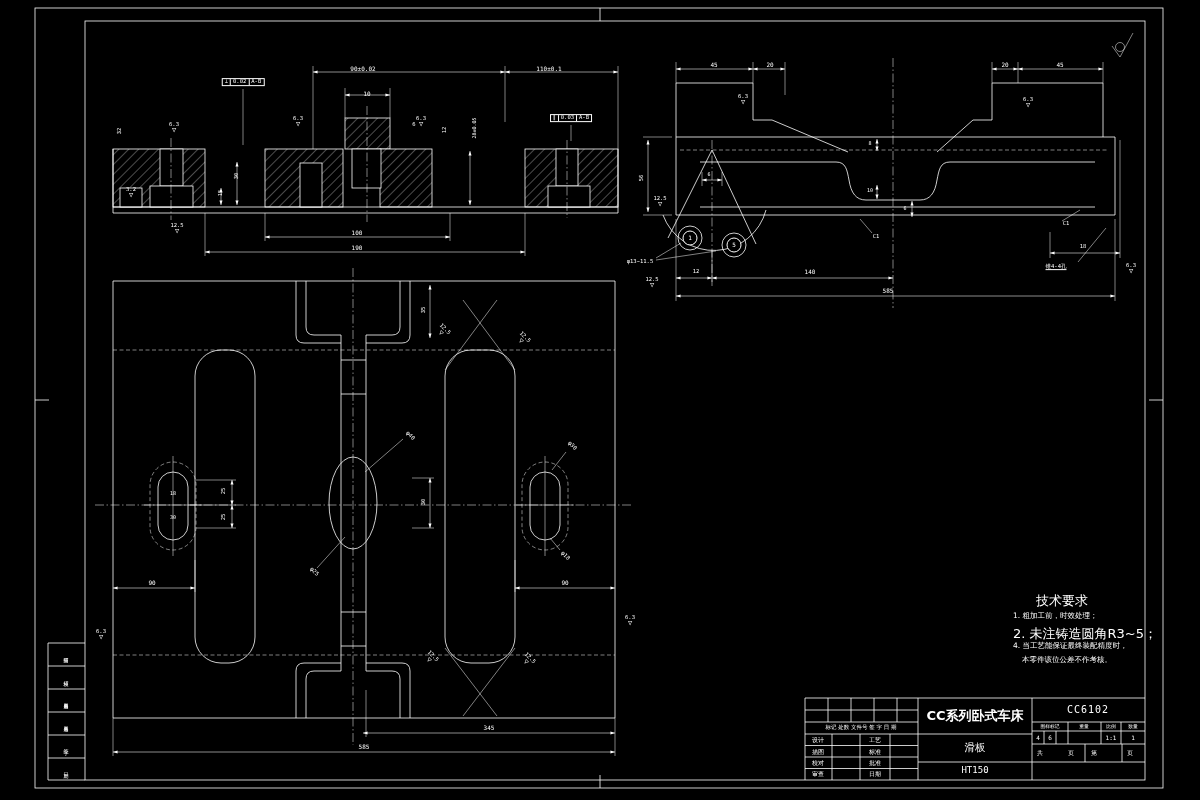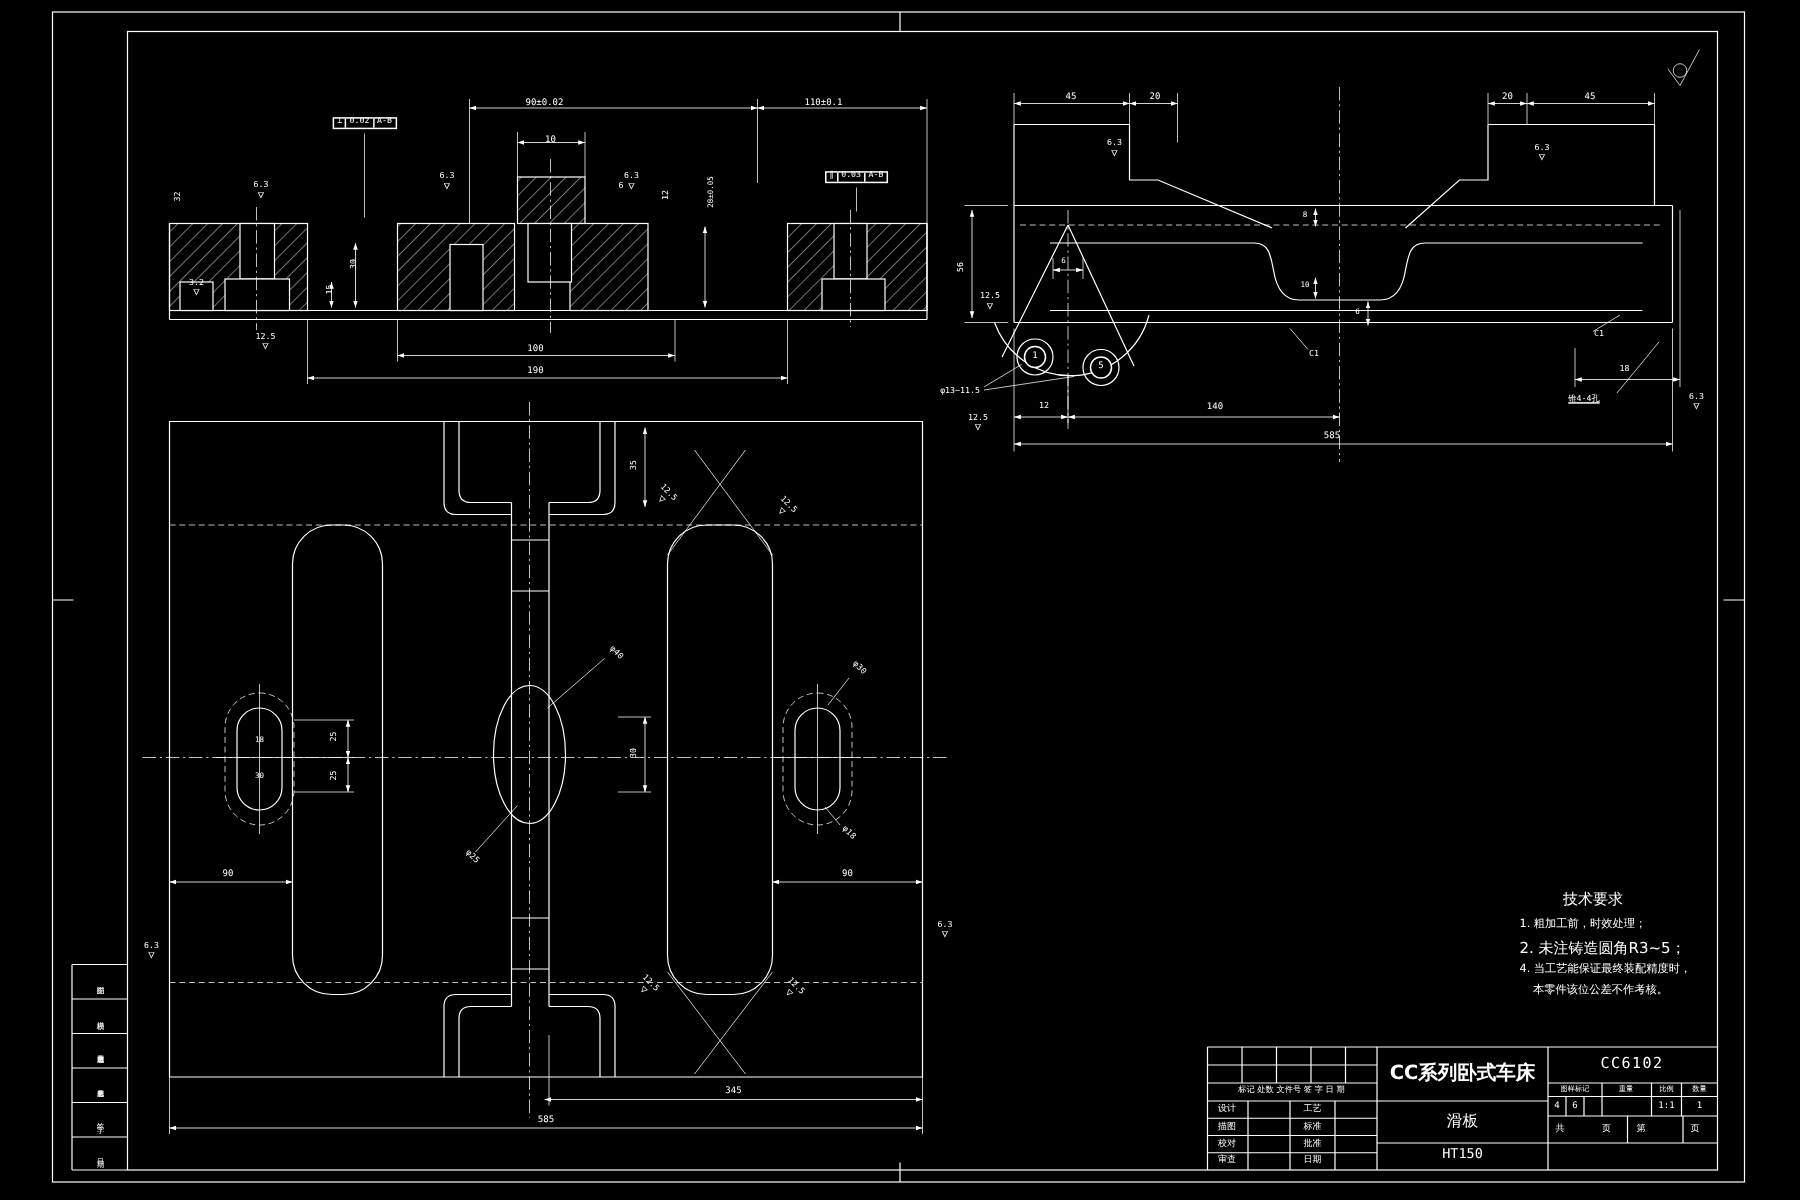--- a/index.html
+++ b/index.html
@@ -275,23 +275,23 @@
       <div class="ann mono rg" style="left: 101px; top: 634px; font-size: 5.5px; transform: translate(-50%, -50%);">
         <span>6.3</span>
         <span class="tri">▽</span>
       </div>
       <div class="ann mono rg" style="left: 630px; top: 620px; font-size: 5.5px; transform: translate(-50%, -50%);">
         <span>6.3</span>
         <span class="tri">▽</span>
       </div>
     </div>
 
-<div class="ct" style="left:1062px;top:601px;font-size:10px;">技术要求</div>
+<div class="ct" style="left:1062px;top:601px;font-size:13px;">技术要求</div>
 <div class="lt" style="left:1013px;top:612px;font-size:7.5px;">1. 粗加工前，时效处理；</div>
-<div class="lt" style="left:1013px;top:627px;font-size:10px;">2. 未注铸造圆角R3~5；</div>
+<div class="lt" style="left:1013px;top:627px;font-size:13px;">2. 未注铸造圆角R3~5；</div>
 <div class="lt" style="left:1013px;top:642px;font-size:7.5px;">4. 当工艺能保证最终装配精度时，</div>
 <div class="lt" style="left:1022px;top:656px;font-size:7.5px;">   本零件该位公差不作考核。</div>
 
 <div class="ct" style="left:975px;top:716px;font-size:13px;font-weight:bold;">CC系列卧式车床</div>
 <div class="ct" style="left:975px;top:748px;font-size:10.5px;">滑板</div>
 <div class="ct mono" style="left:975px;top:771px;font-size:9px;">HT150</div>
 <div class="ct mono" style="left:1088px;top:710px;font-size:10px;letter-spacing:1px;">CC6102</div>
 <div class="ct" style="left:861px;top:728px;font-size:5.5px;">标记 处数 文件号 签 字 日 期</div>
 <div class="ct" style="left:818px;top:740px;font-size:6px;">设计</div>
 <div class="ct" style="left:875px;top:740px;font-size:6px;">工艺</div>

